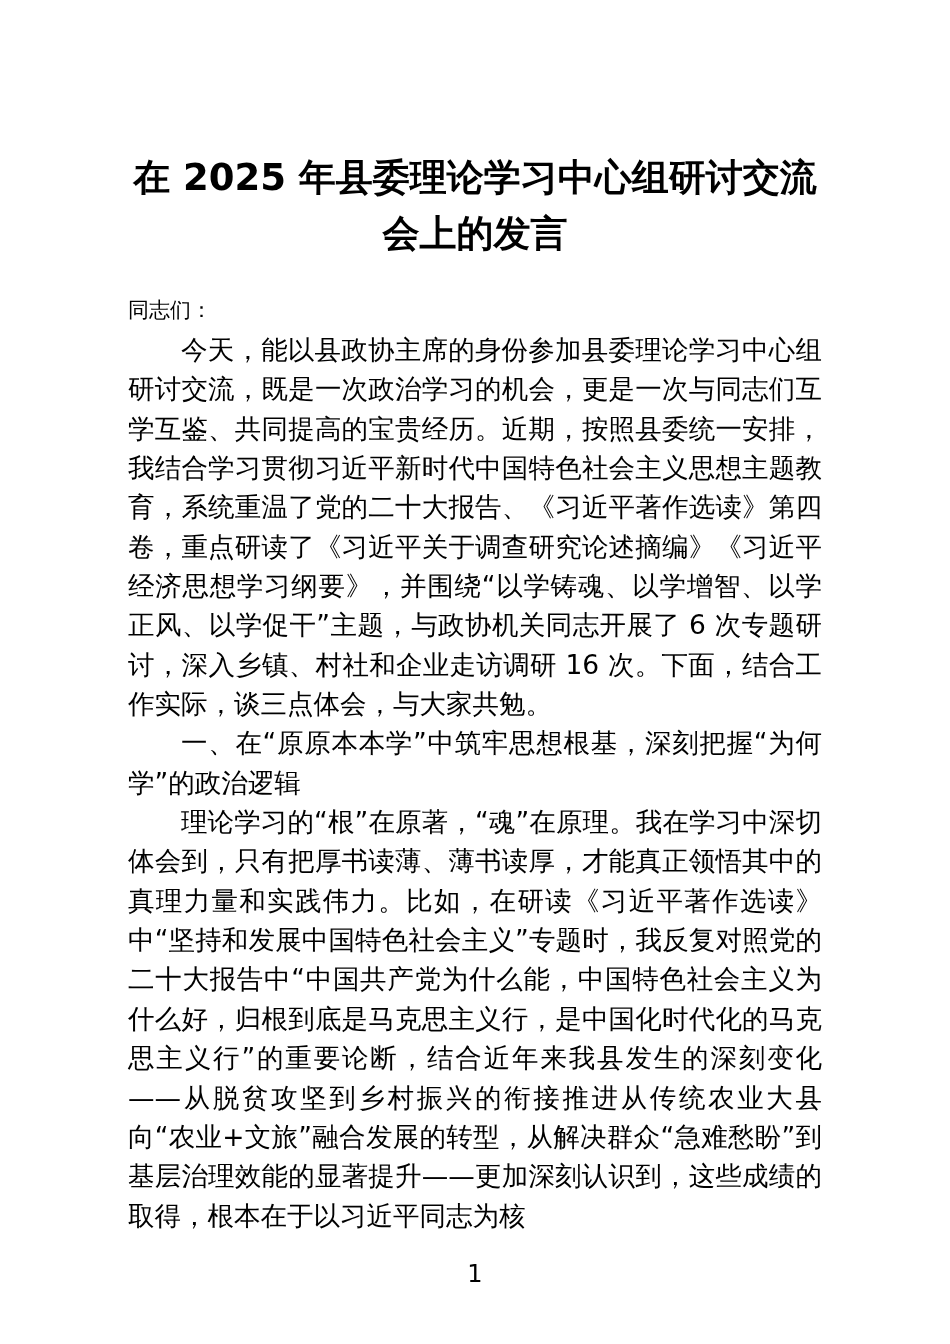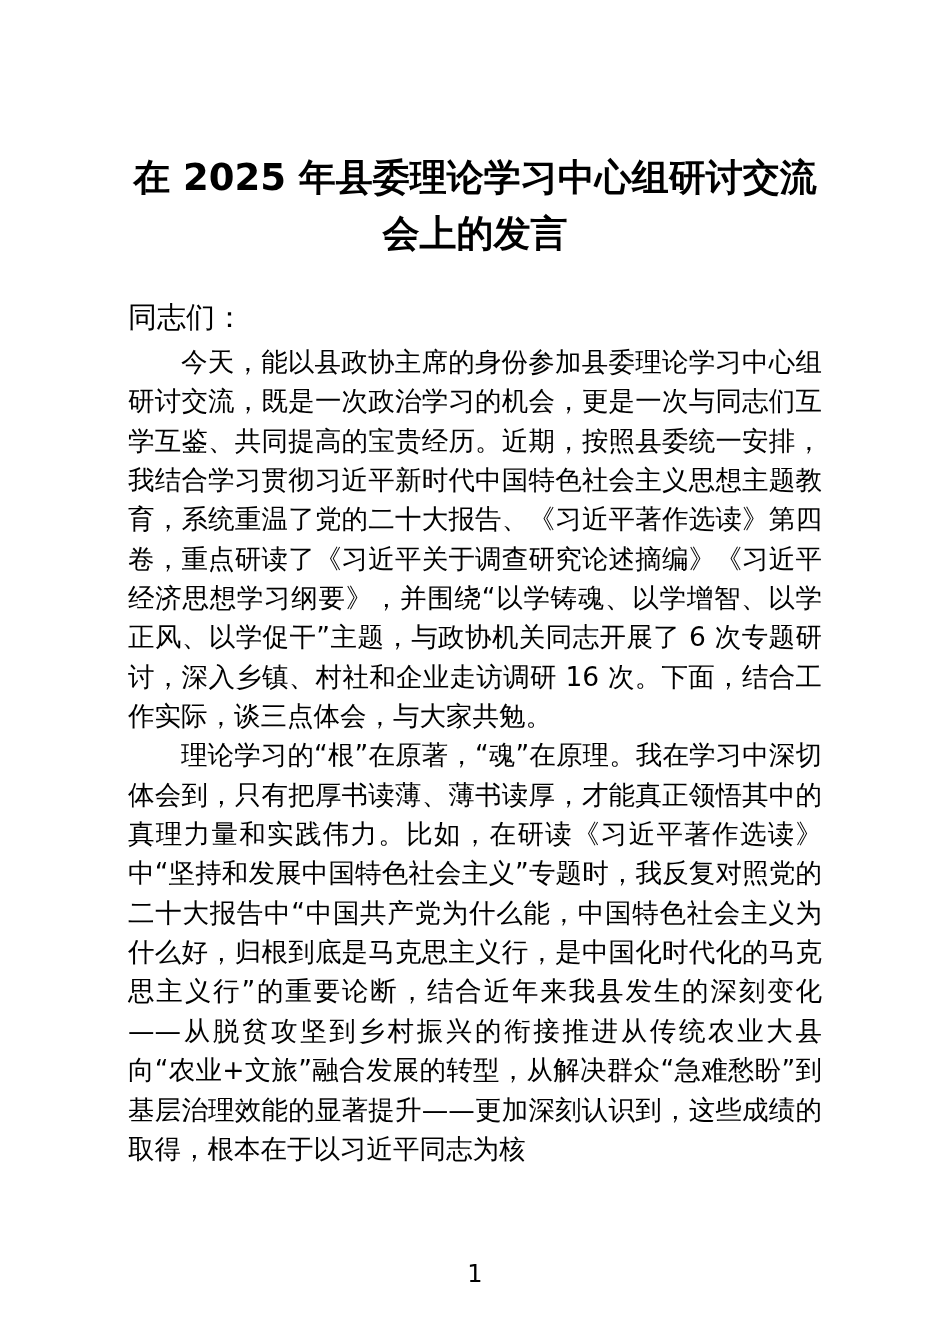--- a/index.html
+++ b/index.html
@@ -26,25 +26,26 @@
     font-family: "DejaVu Sans", "Liberation Sans", sans-serif;
     font-weight: bold;
     font-size: 37px;
     line-height: 1.52;
     text-align: center;
     letter-spacing: 0px;
     margin: 0 0 34px 0;
     padding: 0 4px;
   }
   .salutation {
-    font-size: 29px;
+    font-size: 21px;
     line-height: 1.5;
     margin: 0 0 2px 0;
     text-align: justify;
     text-justify: inter-ideograph;
+    font-family: Liberation Mono, monospace;
   }
   p.body-par {
     font-size: 26.5px;
     line-height: 1.485;
     margin: 0;
     text-indent: 2em;
     text-align: justify;
     text-justify: inter-ideograph;
     letter-spacing: 0px;
   }
@@ -61,17 +62,18 @@
 </head>
 <body>
 
 <div class="page">
 
   <h1 class="doc-title">在 2025 年县委理论学习中心组研讨交流会上的发言</h1>
 
   <div class="salutation">同志们：</div>
 
   <p class="body-par">今天，能以县政协主席的身份参加县委理论学习中心组研讨交流，既是一次政治学习的机会，更是一次与同志们互学互鉴、共同提高的宝贵经历。近期，按照县委统一安排，我结合学习贯彻习近平新时代中国特色社会主义思想主题教育，系统重温了党的二十大报告、《习近平著作选读》第四卷，重点研读了《习近平关于调查研究论述摘编》《习近平经济思想学习纲要》，并围绕“以学铸魂、以学增智、以学正风、以学促干”主题，与政协机关同志开展了 6 次专题研讨，深入乡镇、村社和企业走访调研 16 次。下面，结合工作实际，谈三点体会，与大家共勉。</p>
+  <p class="body-par">一、在“原原本本学”中筑牢思想根基，深刻把握“为何学”的政治逻辑</p>
   <p class="body-par">理论学习的“根”在原著，“魂”在原理。我在学习中深切体会到，只有把厚书读薄、薄书读厚，才能真正领悟其中的真理力量和实践伟力。比如，在研读《习近平著作选读》中“坚持和发展中国特色社会主义”专题时，我反复对照党的二十大报告中“中国共产党为什么能，中国特色社会主义为什么好，归根到底是马克思主义行，是中国化时代化的马克思主义行”的重要论断，结合近年来我县发生的深刻变化——从脱贫攻坚到乡村振兴的衔接推进从传统农业大县向“农业+文旅”融合发展的转型，从解决群众“急难愁盼”到基层治理效能的显著提升——更加深刻认识到，这些成绩的取得，根本在于以习近平同志为核</p>
 
   <div class="page-number">1</div>
 
 </div>
 
 </body></html>

